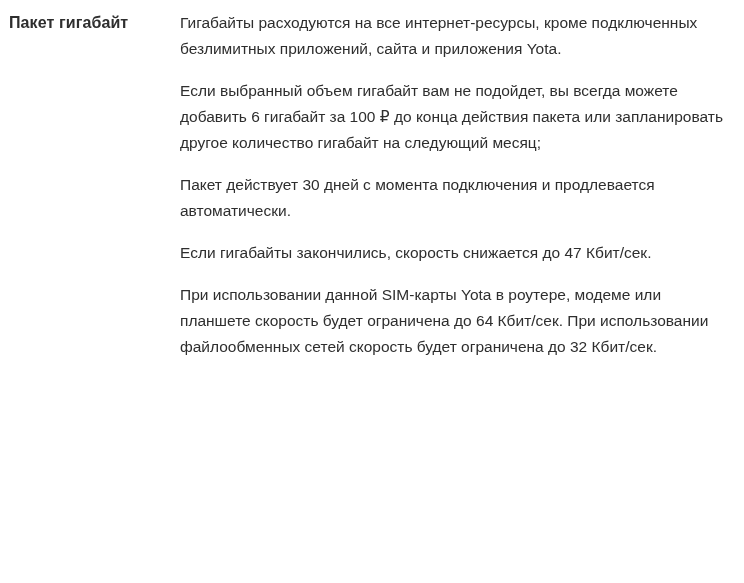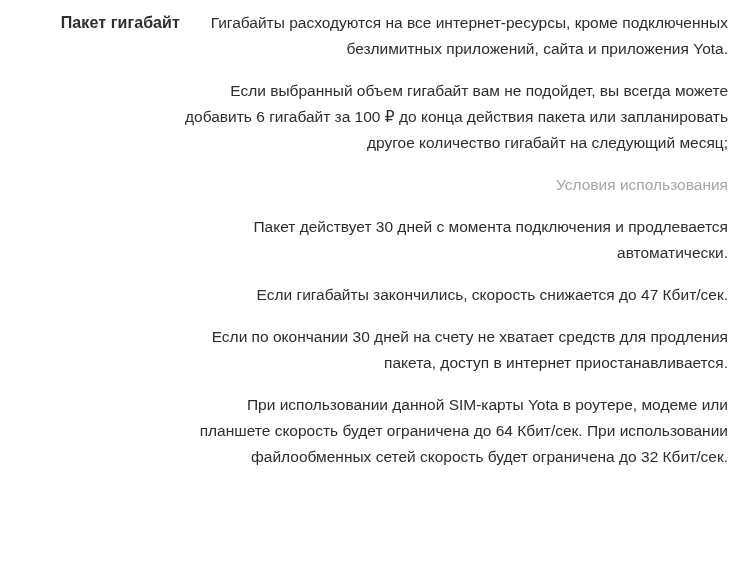--- a/index.html
+++ b/index.html
@@ -1,20 +1,20 @@
 <!DOCTYPE html>
 <html lang="ru" style="--text: #2e2e2e; --muted: #a6a6a6; --bg: #ffffff;"><head>
 <meta charset="utf-8">
 <style>
   :root {
     --text: #2e2e2e;
     --muted: #a6a6a6;
     --bg: #ffffff;
   }
-  * { box-sizing: border-box; text-align: right; }
+  * { box-sizing: border-box; }
   html, body {
     margin: 0;
     padding: 0;
   }
   body {
     width: 744px;
     height: 583px;
     background: var(--bg);
     font-family: "Liberation Sans", "DejaVu Sans", sans-serif;
     color: var(--text);
@@ -52,24 +52,22 @@
 <body>
 
 <div class="faq-row">
   <div class="label-col">Пакет гигабайт</div>
 
   <div class="content-col">
     <p>Гигабайты расходуются на все интернет-ресурсы, кроме подключенных безлимитных приложений, сайта и приложения Yota.</p>
 
     <p>Если выбранный объем гигабайт вам не подойдет, вы всегда можете добавить 6 гигабайт за 100 ₽ до конца действия пакета или запланировать другое количество гигабайт на следующий месяц;</p>
 
-    <p class="subheading">Условия использования</p>
 
     <p>Пакет действует 30 дней с момента подключения и продлевается автоматически.</p>
 
     <p>Если гигабайты закончились, скорость снижается до 47 Кбит/сек.</p>
 
-    <p>Если по окончании 30 дней на счету не хватает средств для продления пакета, доступ в интернет приостанавливается.</p>
 
     <p>При использовании данной SIM-карты Yota в роутере, модеме или планшете скорость будет ограничена до 64 Кбит/сек. При использовании файлообменных сетей скорость будет ограничена до 32 Кбит/сек.</p>
 
   </div>
 </div>
 
 </body></html>

